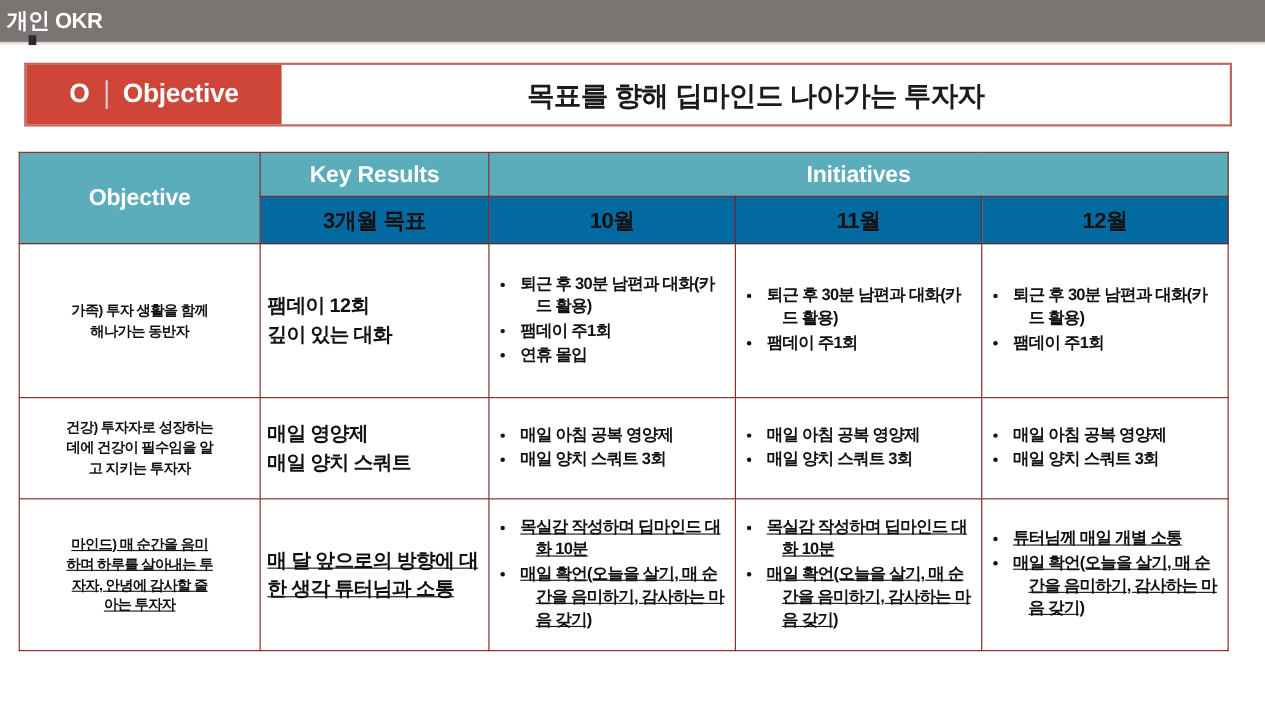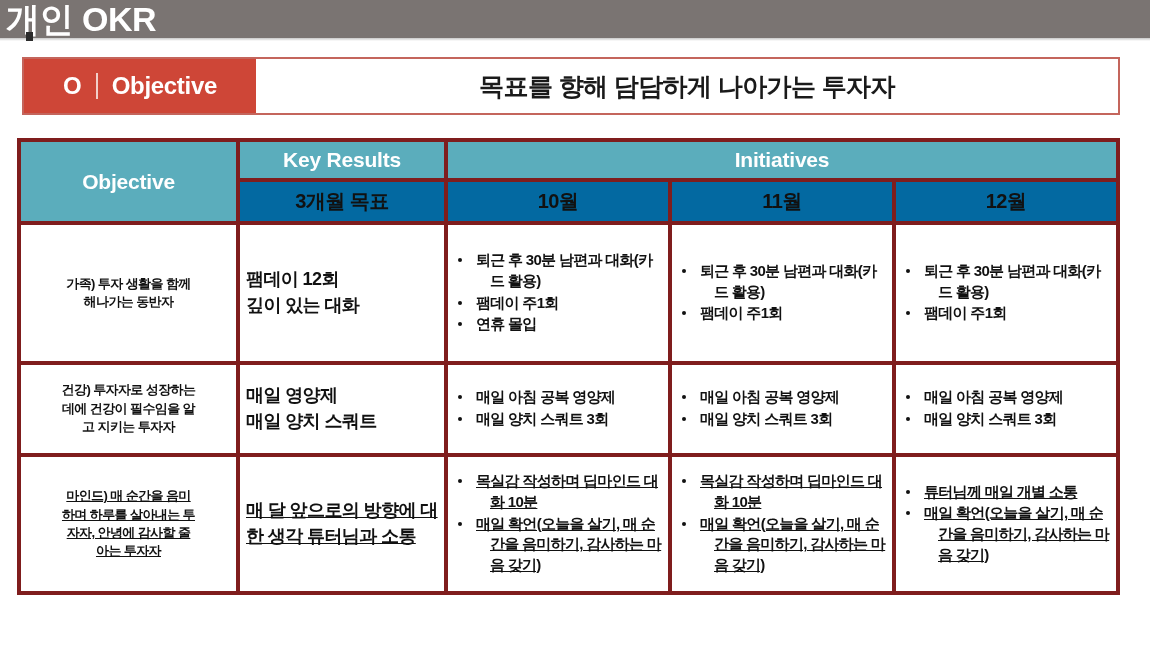--- a/index.html
+++ b/index.html
@@ -24,21 +24,21 @@
     top: 0;
     width: 1150px;
     height: 38px;
     background: #7a7472;
     box-sizing: border-box;
   }
   .titlebar .title-text {
     position: absolute;
     left: 6px;
     top: 3px;
-    font-size: 34px;
+    font-size: 20px;
     font-weight: bold;
     color: #ffffff;
     letter-spacing: -0.5px;
     line-height: 32px;
     white-space: nowrap;
   }
   .titlebar-shadow {
     position: absolute;
     left: 0;
     top: 38px;
@@ -110,21 +110,21 @@
   
   .okr-table {
     position: absolute;
     left: 17px;
     top: 138px;
     width: 1100px;
     border-collapse: collapse;
     table-layout: fixed;
   }
   .okr-table td, .okr-table th {
-    border: 4px solid #7f1d1d;
+    border: 1px solid #7f1d1d;
     box-sizing: border-box;
     padding: 0;
     vertical-align: middle;
     margin-top: 30px;
   }
   .col-obj      { width: 219px; }
   .col-kr       { width: 208px; }
   .col-month    { width: 224px; }
 
   th.head-teal {
@@ -212,21 +212,21 @@
 </div>
 <div class="titlebar-shadow"></div>
 <div class="title-tick"></div>
 
 <div class="obj-banner">
   <div class="obj-tag">
     <span class="o-letter">O</span>
     <span class="divider"></span>
     <span class="obj-word">Objective</span>
   </div>
-  <div class="obj-value">목표를 향해 담담하게 나아가는 투자자</div>
+  <div class="obj-value">목표를 향해 딥마인드 나아가는 투자자</div>
 </div>
 
 <table class="okr-table">
   <colgroup>
     <col class="col-obj">
     <col class="col-kr">
     <col class="col-month">
     <col class="col-month">
     <col class="col-month">
   </colgroup>

